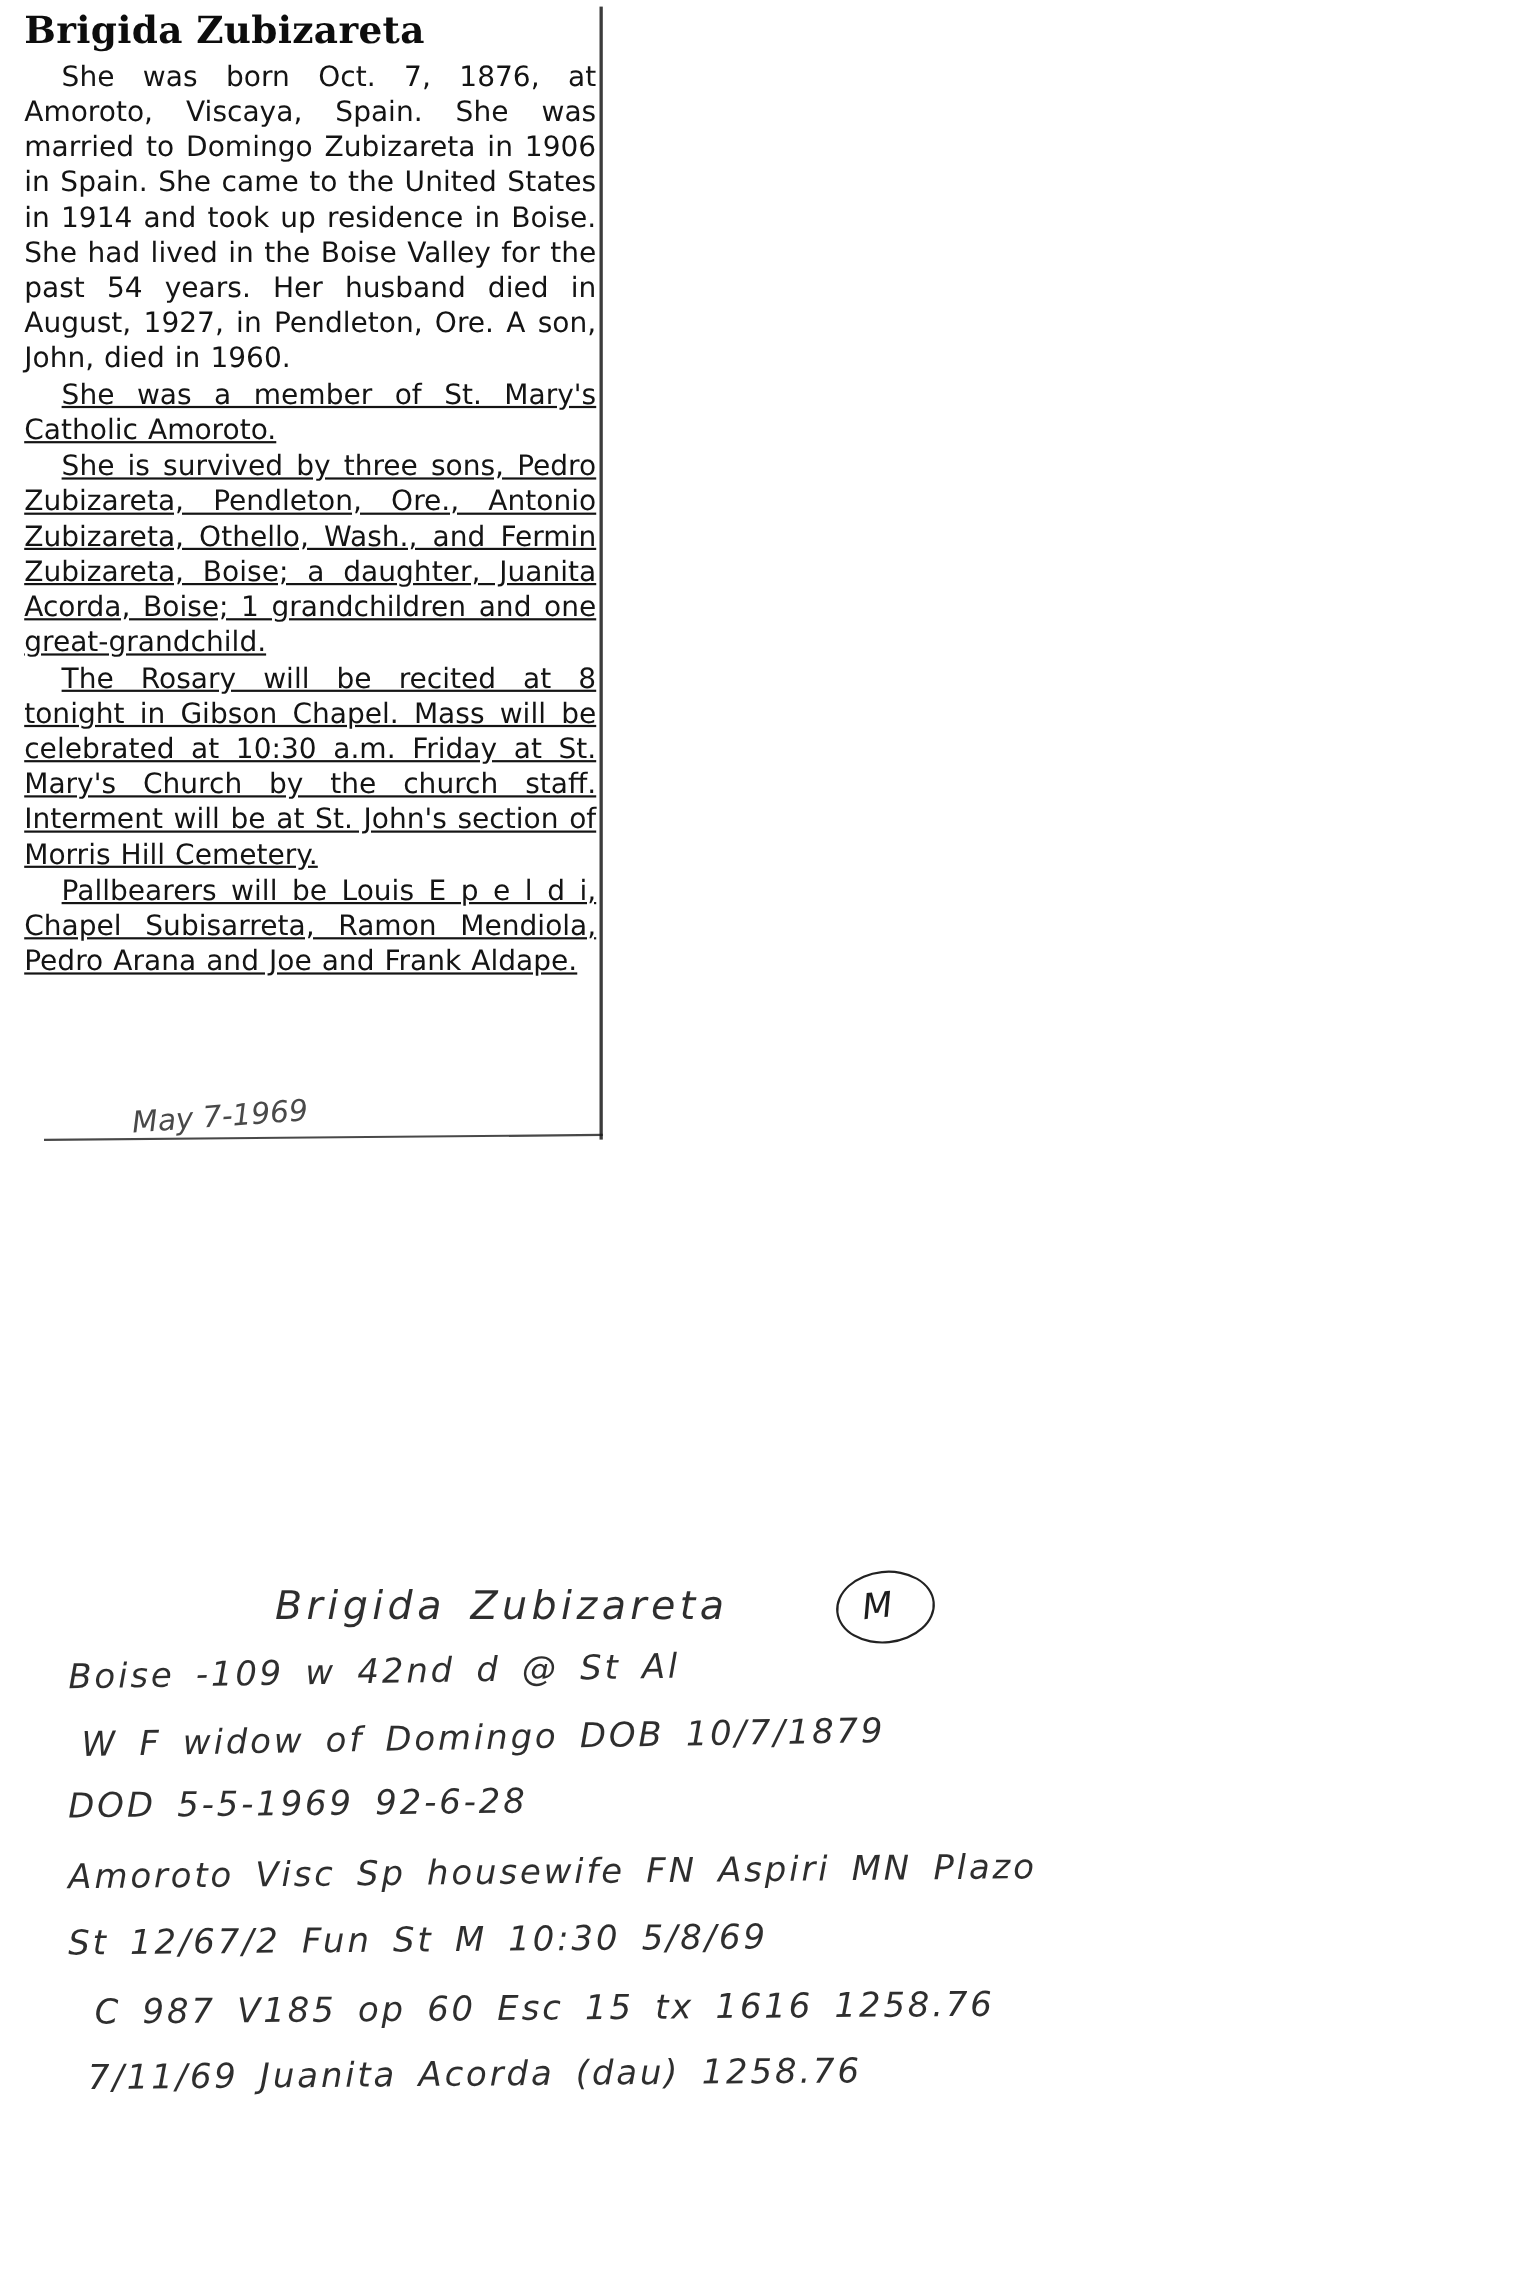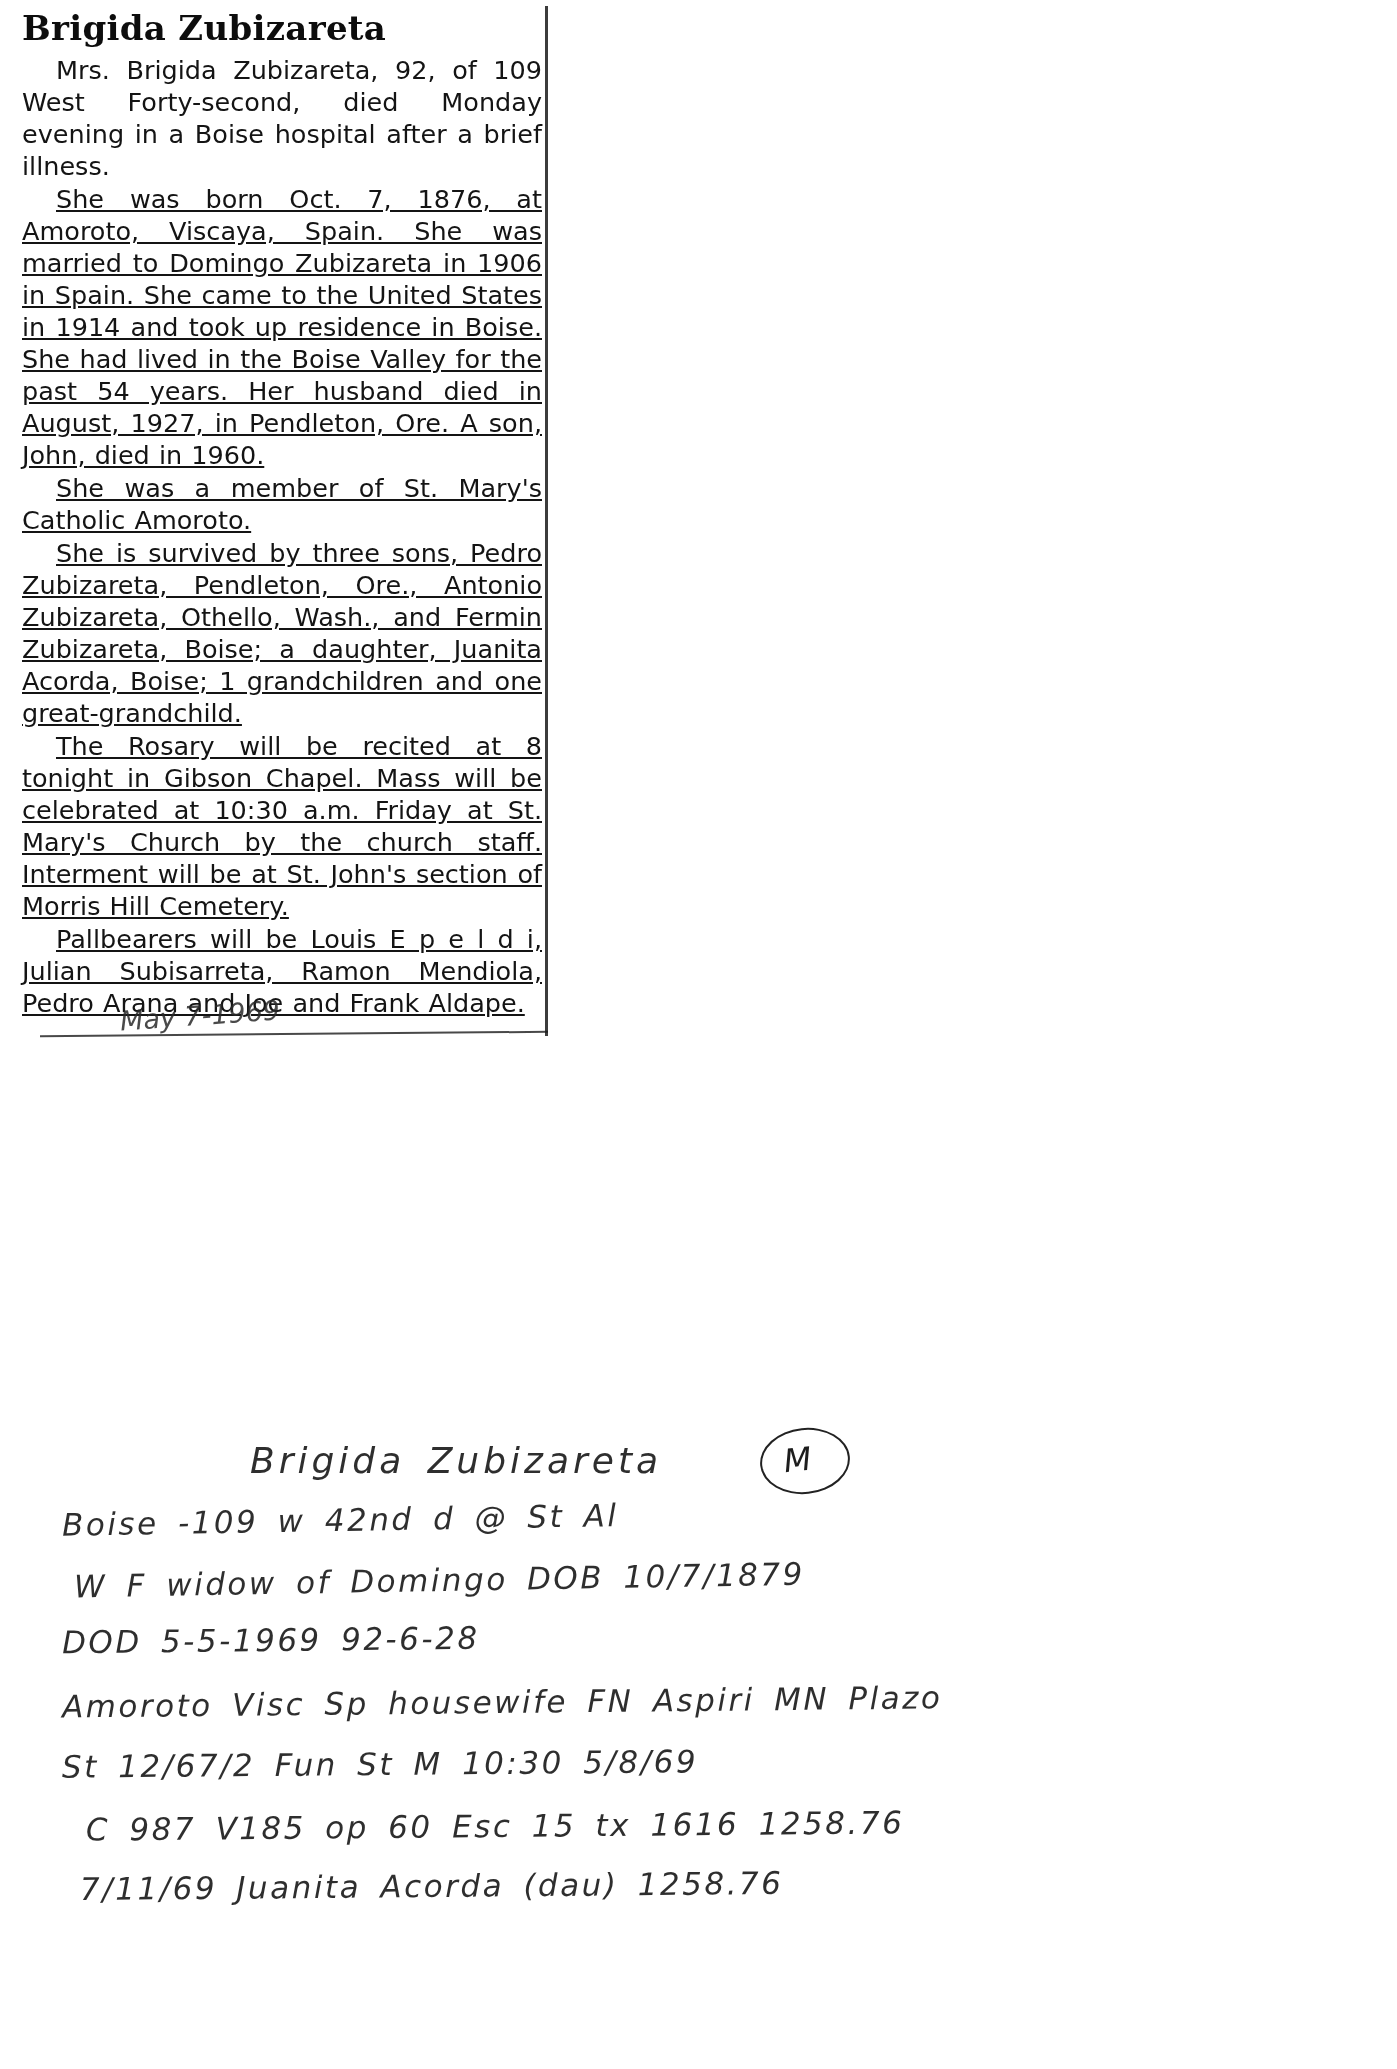--- a/index.html
+++ b/index.html
@@ -129,26 +129,25 @@
   .ink-m {
     font-family: "DejaVu Sans", sans-serif;
   }
 </style>
 </head>
 <body>
 
 <div class="clipping">
   <h1 class="obit-headline">Brigida Zubizareta</h1>
   <div class="obit-body">
-    <p>Mrs. Brigida Zubizareta, 92, of 109 West Forty-second, died Monday evening in a Boise hospital after a brief illness.</p>
     <p>She was born Oct. 7, 1876, at Amoroto, Viscaya, Spain. She was married to Domingo Zubizareta in 1906 in Spain. She came to the United States in 1914 and took up residence in Boise. She had lived in the Boise Valley for the past 54 years. Her husband died in August, 1927, in Pendleton, Ore. A son, John, died in 1960.</p>
     <p>She was a member of St. Mary's Catholic Amoroto.</p>
     <p>She is survived by three sons, Pedro Zubizareta, Pendleton, Ore., Antonio Zubizareta, Othello, Wash., and Fermin Zubizareta, Boise; a daughter, Juanita Acorda, Boise; 1 grandchildren and one great-grandchild.</p>
     <p>The Rosary will be recited at 8 tonight in Gibson Chapel. Mass will be celebrated at 10:30 a.m. Friday at St. Mary's Church by the church staff. Interment will be at St. John's section of Morris Hill Cemetery.</p>
-    <p>Pallbearers will be Louis E p e l d i, Julian Subisarreta, Ramon Mendiola, Pedro Arana and Joe and Frank Aldape.</p>
+    <p>Pallbearers will be Louis E p e l d i, Chapel Subisarreta, Ramon Mendiola, Pedro Arana and Joe and Frank Aldape.</p>
   </div>
 </div>
 
 <div class="clip-rule-right"></div>
 <div class="clip-rule-bottom"></div>
 <div class="clip-date">May 7-1969</div>
 
 <div class="notes">
   <div class="note-line note-name">Brigida Zubizareta</div>
   <div class="note-circle">

